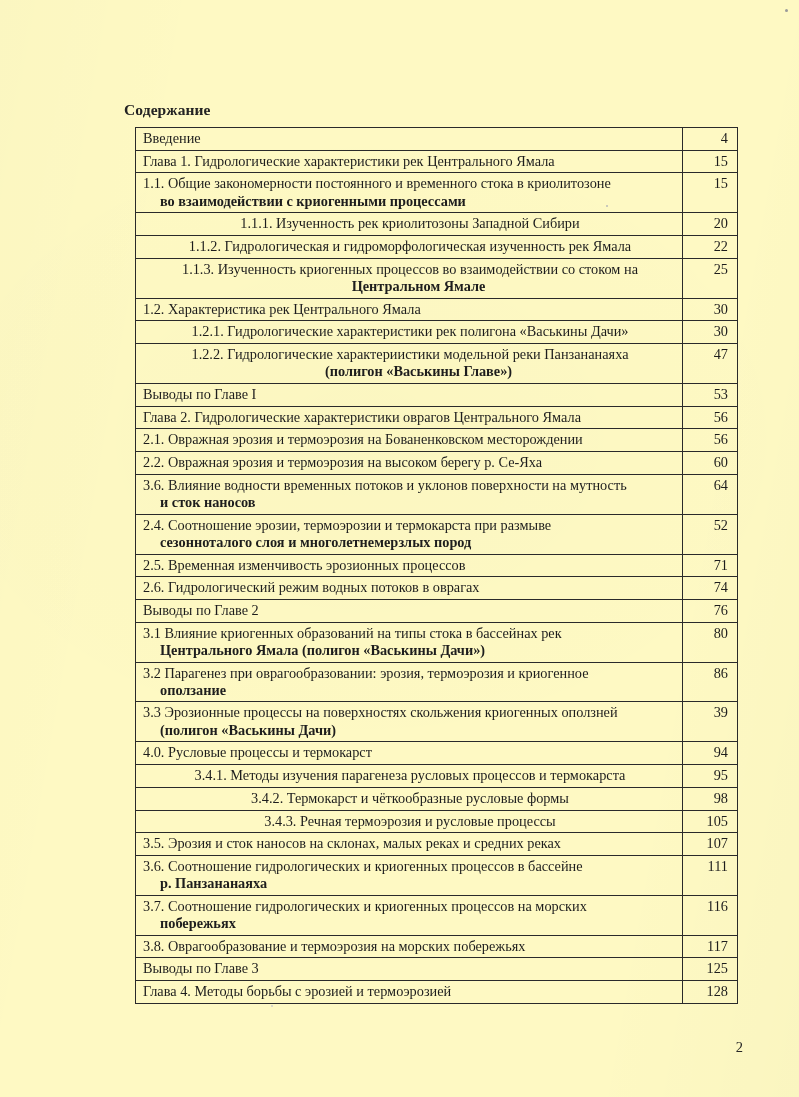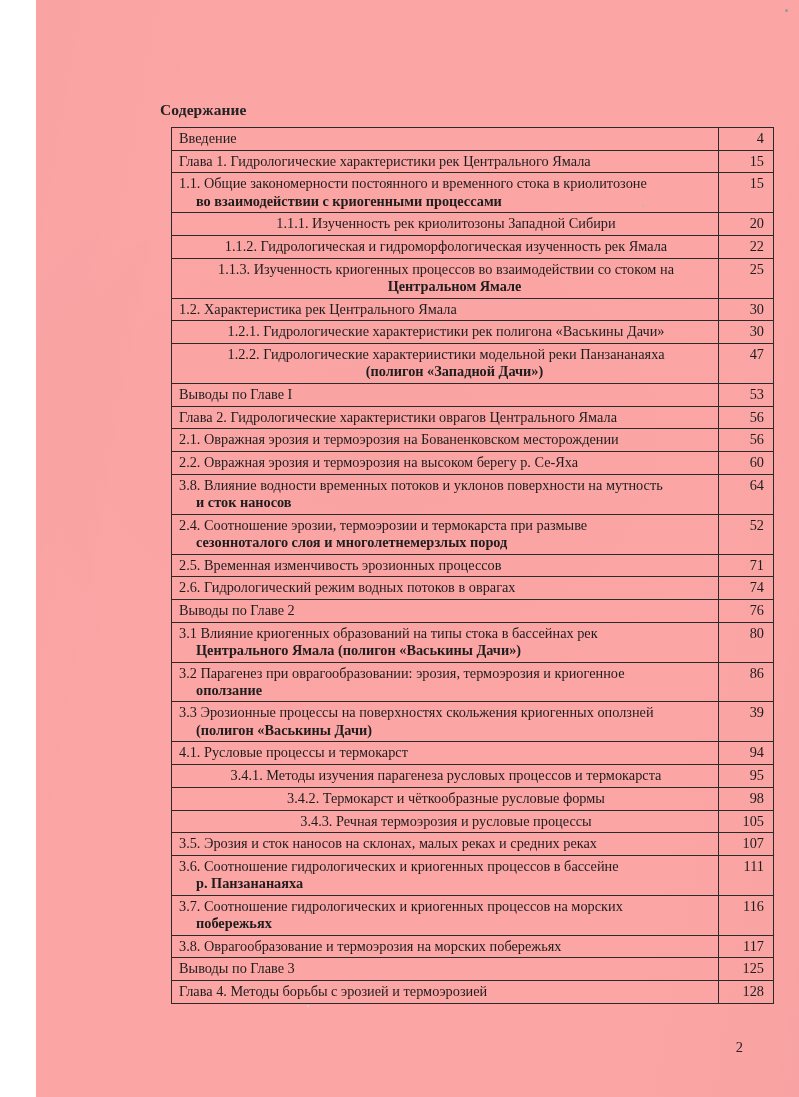--- a/index.html
+++ b/index.html
@@ -12,22 +12,21 @@
     width: 799px;
     height: 1097px;
     position: relative;
     font-family: "Liberation Serif", "DejaVu Serif", serif;
     color: #1a1a1a;
     overflow: hidden;
   }
   .page {
     position: absolute;
     inset: 0;
-    background: #fca5a5;
-    margin-left: 36px;
+    background: #fef9c3;
   }
   
   .scan-tone {
     position: absolute;
     inset: 0;
     background:
       radial-gradient(ellipse 700px 500px at 45% 40%, rgba(0,0,0,0.010), rgba(0,0,0,0) 70%),
       linear-gradient(100deg, rgba(0,0,0,0.012) 0%, rgba(0,0,0,0) 22%, rgba(0,0,0,0) 78%, rgba(0,0,0,0.015) 100%);
     pointer-events: none;
   }
@@ -169,21 +168,21 @@
           </tr>
           <tr>
             <td class="title-cell lvl-sub">
               <span class="first-line">1.2.1. Гидрологические характеристики рек полигона «Васькины Дачи»</span>
             </td>
             <td class="page-cell">30</td>
           </tr>
           <tr>
             <td class="title-cell lvl-sub">
               <span class="first-line">1.2.2. Гидрологические характериистики модельной реки Панзананаяха</span>
-              <span class="hang">(полигон «Западной Дачи»)</span>
+              <span class="hang">(полигон «Васькины Главе»)</span>
             </td>
             <td class="page-cell">47</td>
           </tr>
           <tr>
             <td class="title-cell lvl-chapter">
               <span class="first-line">Выводы по Главе I</span>
             </td>
             <td class="page-cell">53</td>
           </tr>
           <tr>
@@ -199,21 +198,21 @@
             <td class="page-cell">56</td>
           </tr>
           <tr>
             <td class="title-cell lvl-section">
               <span class="first-line">2.2. Овражная эрозия и термоэрозия на высоком берегу р. Се-Яха</span>
             </td>
             <td class="page-cell">60</td>
           </tr>
           <tr>
             <td class="title-cell lvl-section">
-              <span class="first-line">3.8. Влияние водности временных потоков и уклонов поверхности на мутность</span>
+              <span class="first-line">3.6. Влияние водности временных потоков и уклонов поверхности на мутность</span>
               <span class="hang">и сток наносов</span>
             </td>
             <td class="page-cell">64</td>
           </tr>
           <tr>
             <td class="title-cell lvl-section">
               <span class="first-line">2.4. Соотношение эрозии, термоэрозии и термокарста при размыве</span>
               <span class="hang">сезонноталого слоя и многолетнемерзлых пород</span>
             </td>
             <td class="page-cell">52</td>
@@ -252,21 +251,21 @@
           </tr>
           <tr>
             <td class="title-cell lvl-section">
               <span class="first-line">3.3 Эрозионные процессы на поверхностях скольжения криогенных оползней</span>
               <span class="hang">(полигон «Васькины Дачи)</span>
             </td>
             <td class="page-cell">39</td>
           </tr>
           <tr>
             <td class="title-cell lvl-section">
-              <span class="first-line">4.1. Русловые процессы и термокарст</span>
+              <span class="first-line">4.0. Русловые процессы и термокарст</span>
             </td>
             <td class="page-cell">94</td>
           </tr>
           <tr>
             <td class="title-cell lvl-sub">
               <span class="first-line">3.4.1. Методы изучения парагенеза русловых процессов и термокарста</span>
             </td>
             <td class="page-cell">95</td>
           </tr>
           <tr>

